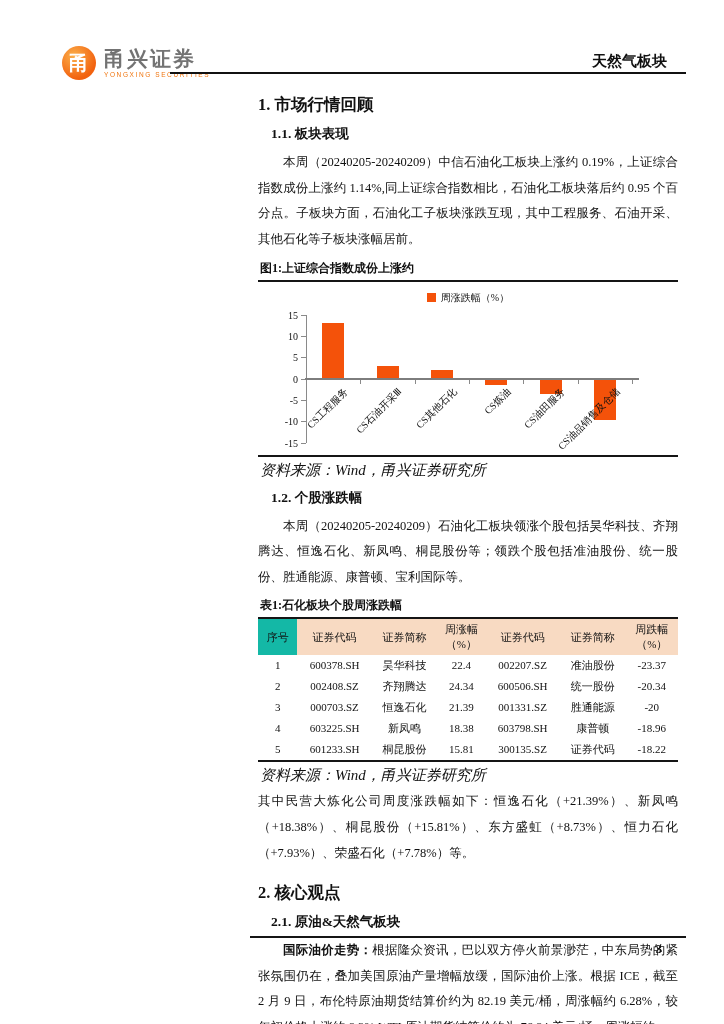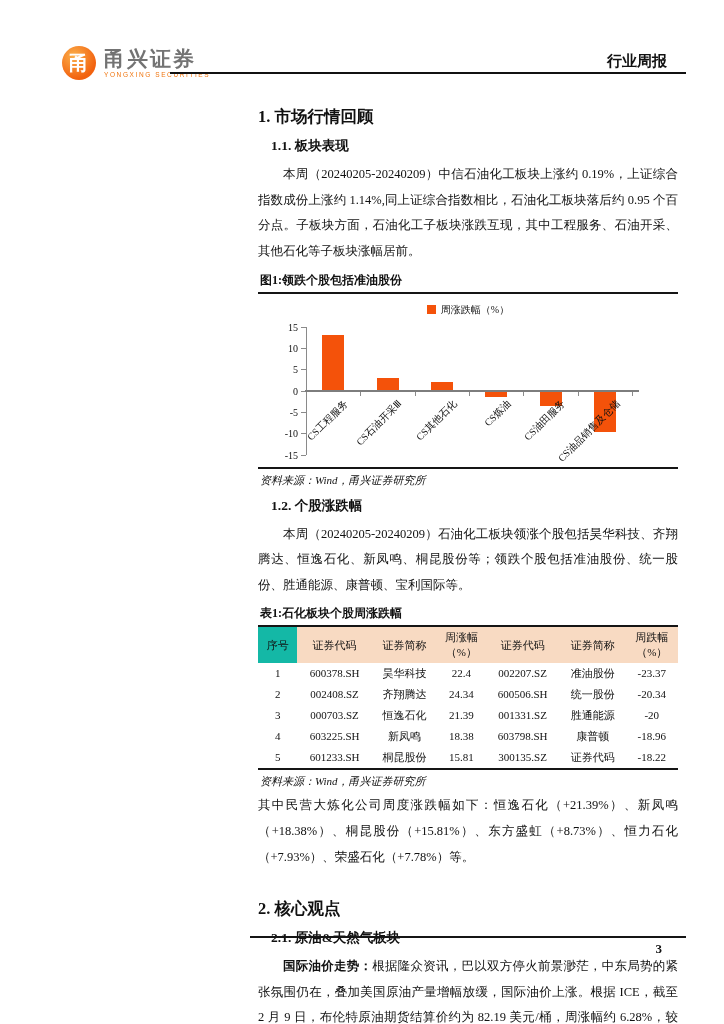--- a/index.html
+++ b/index.html
@@ -16,29 +16,29 @@
     display:flex; align-items:center; justify-content:center;
     color:#fff; font-weight:bold; font-size:20px; line-height:1;
   }
   .brand-cn { font-weight:bold; font-size:21px; letter-spacing:2px; color:#737373; line-height:1.05; }
   .brand-en { font-size:6.5px; letter-spacing:1.6px; color:#f0750f; font-family:"Liberation Sans",sans-serif; margin-top:1px; }
   .report-type { position:absolute; right:57px; top:52px; font-size:15px; font-weight:bold; }
   .header-rule { position:absolute; left:170px; right:38px; top:72px; height:2px; background:#111; }
 
   
   main { position:absolute; left:258px; top:94px; width:420px; }
-  h1.sec { font-size:16.5px; font-weight:bold; margin:12px 0 9px 0; }
+  h1.sec { font-size:16.5px; font-weight:bold; margin:0 0 9px 0; }
   h2.sub { font-size:13.5px; font-weight:bold; margin:0 0 7px 13px; }
   p.body { font-size:12.5px; line-height:2.05; text-align:justify; margin:0 0 7px 0; }
   p.indent { text-indent:2em; }
   .gap-s { height:4px; } .gap-m { height:9px; }
 
   
   .caption { font-size:12px; font-weight:bold; padding:0 0 3px 2px; border-bottom:2px solid #151515; }
-  .source { font-size:11px; font-style:italic; padding:4px 0 0 2px; }
+  .source { font-size:15px; font-style:italic; padding:4px 0 0 2px; }
   .chart-wrap { border-bottom:2px solid #151515; padding-bottom:12px; }
 
   
   .legend { display:flex; justify-content:center; align-items:center; gap:5px; padding:9px 0 2px 0; font-size:10px; }
   .legend-swatch { width:9px; height:9px; }
   .plot { position:relative; margin:8px 0 0 48px; width:326px; height:128px; font-size:10px; }
   .yaxis  { position:absolute; left:0; top:0; width:1px; height:100%; background:#8a8a8a; }
   .ytick  { position:absolute; left:-5px; width:5px; height:1px; background:#8a8a8a; }
   .ylabel { position:absolute; left:-43px; width:35px; text-align:right; transform:translateY(-50%); }
   .zeroline { position:absolute; left:-1px; width:calc(100% + 8px); height:2px; background:#7d7d7d; }
@@ -63,30 +63,30 @@
 
   <div class="brand">
     <div class="brand-mark">
       <span>甬</span>
     </div>
     <div>
       <div class="brand-cn">甬兴证券</div>
       <div class="brand-en">YONGXING SECURITIES</div>
     </div>
   </div>
-  <div class="report-type">行业周报</div>
+  <div class="report-type">天然气板块</div>
   <div class="header-rule"></div>
 
   <main>
     <h1 class="sec">1. 市场行情回顾</h1>
     <h2 class="sub">1.1. 板块表现</h2>
     <p class="body indent">本周（20240205-20240209）中信石油化工板块上涨约 0.19%，上证综合指数成份上涨约 1.14%,同上证综合指数相比，石油化工板块落后约 0.95 个百分点。子板块方面，石油化工子板块涨跌互现，其中工程服务、石油开采、其他石化等子板块涨幅居前。</p>
 
     <div class="figure">
-      <div class="caption">图1:领跌个股包括准油股份</div>
+      <div class="caption">图1:上证综合指数成份上涨约</div>
       <div class="chart-wrap">
         <div class="legend">
           <span class="legend-swatch" id="legend-swatch" style="background: rgb(244, 82, 10);"></span>
           <span id="legend-label">周涨跌幅（%）</span>
         </div>
         <div class="plot" id="plot">
             <div class="yaxis"></div>
             <div class="ytick" style="top: 0px;"></div>
             <div class="ylabel" style="top: 0px;">15</div>
             <div class="ytick" style="top: 21.3333px;"></div>

